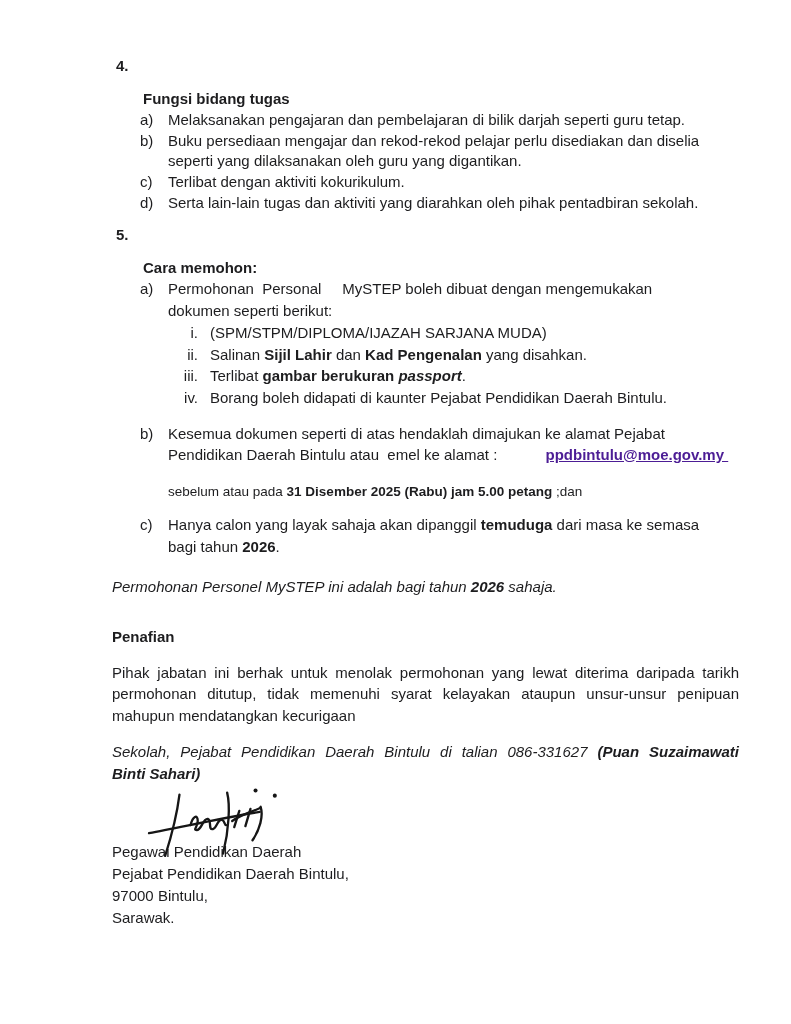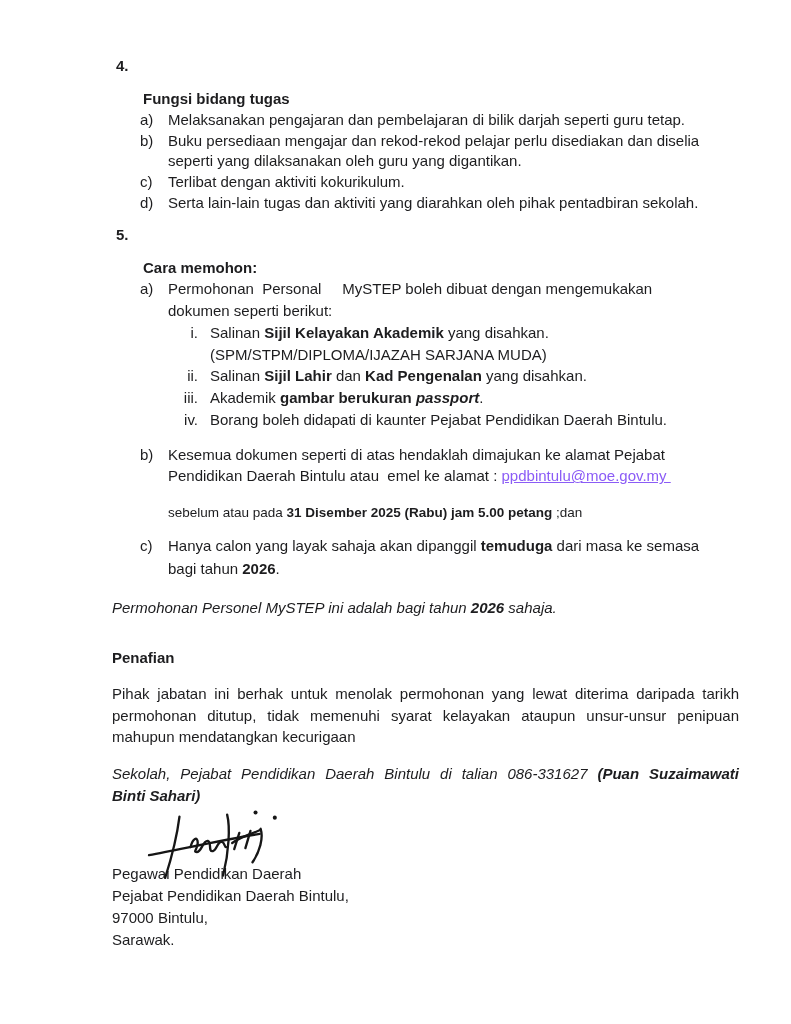--- a/index.html
+++ b/index.html
@@ -34,24 +34,25 @@
 
   .note { margin-top:17px; line-height:21px; font-style:italic; }
   .penafian { margin-top:29px; line-height:21px; font-weight:bold; }
   .disc { margin-top:6px; line-height:21.5px; width:627px; }
   .contact { margin-top:15px; line-height:22px; width:627px; font-style:italic; }
   .jline { text-align:justify; text-align-last:justify; }
 
   .b { font-weight:bold; }
   .bi { font-weight:bold; font-style:italic;text-align:center; }
   .link {
-    color:#8b5cf6; font-weight:normal;
+    color:#4c1d95; font-weight:bold;
     text-decoration:underline;
     white-space:pre-wrap;
     cursor:pointer;
+    margin-left:44px;
   }
 
   .address { margin-top:56px; line-height:22px; position:relative; }
   .sig {
     position:absolute;
     left:34px; top:-58px;
     width:142px; height:76px;
     pointer-events:none;
   }
   .sig path { fill:none; stroke:#161616; stroke-width:2.3; stroke-linecap:round; stroke-linejoin:round; }
@@ -104,34 +105,33 @@
       <span class="mk">a)</span>
       <div class="ct">
         <div class="ln pre">Permohonan  Personal     MySTEP boleh dibuat dengan mengemukakan</div>
         <div class="ln">dokumen seperti berikut:</div>
       </div>
     </div>
 
     <div class="row roman">
       <span class="mk">i.</span>
       <div class="ct">
-        <div class="ln"><span class="pre">Salinan </span><span class="b pre">Sijil Kelayakan Akademik</span><span class="pre"> yang disahkan.</span></div>
         <div class="ln">(SPM/STPM/DIPLOMA/IJAZAH SARJANA MUDA)</div>
       </div>
     </div>
     <div class="row roman">
       <span class="mk">ii.</span>
       <div class="ct">
           <div class="ln"><span class="pre">Salinan </span><span class="b pre">Sijil Lahir</span><span class="pre"> dan </span><span class="b pre">Kad Pengenalan</span><span class="pre"> yang disahkan.</span></div>
         </div>
     </div>
     <div class="row roman">
       <span class="mk">iii.</span>
       <div class="ct">
-          <div class="ln"><span class="pre">Akademik </span><span class="b pre">gambar berukuran </span><span class="bi pre">passport</span><span class="pre">.</span></div>
+          <div class="ln"><span class="pre">Terlibat </span><span class="b pre">gambar berukuran </span><span class="bi pre">passport</span><span class="pre">.</span></div>
         </div>
     </div>
     <div class="row roman">
       <span class="mk">iv.</span>
       <div class="ct">
           <div class="ln">Borang boleh didapati di kaunter Pejabat Pendidikan Daerah Bintulu.</div>
         </div>
     </div>
 
     <div class="row l1 blk-b">

